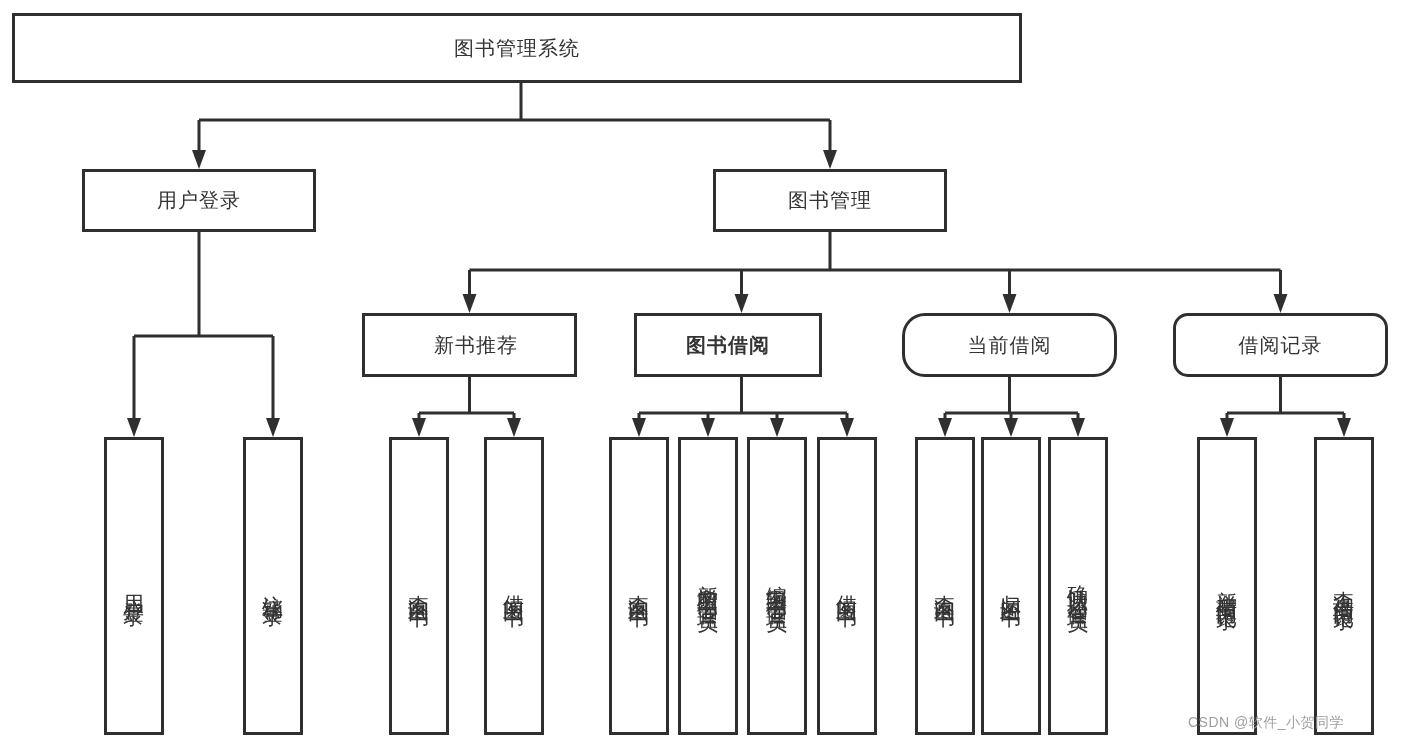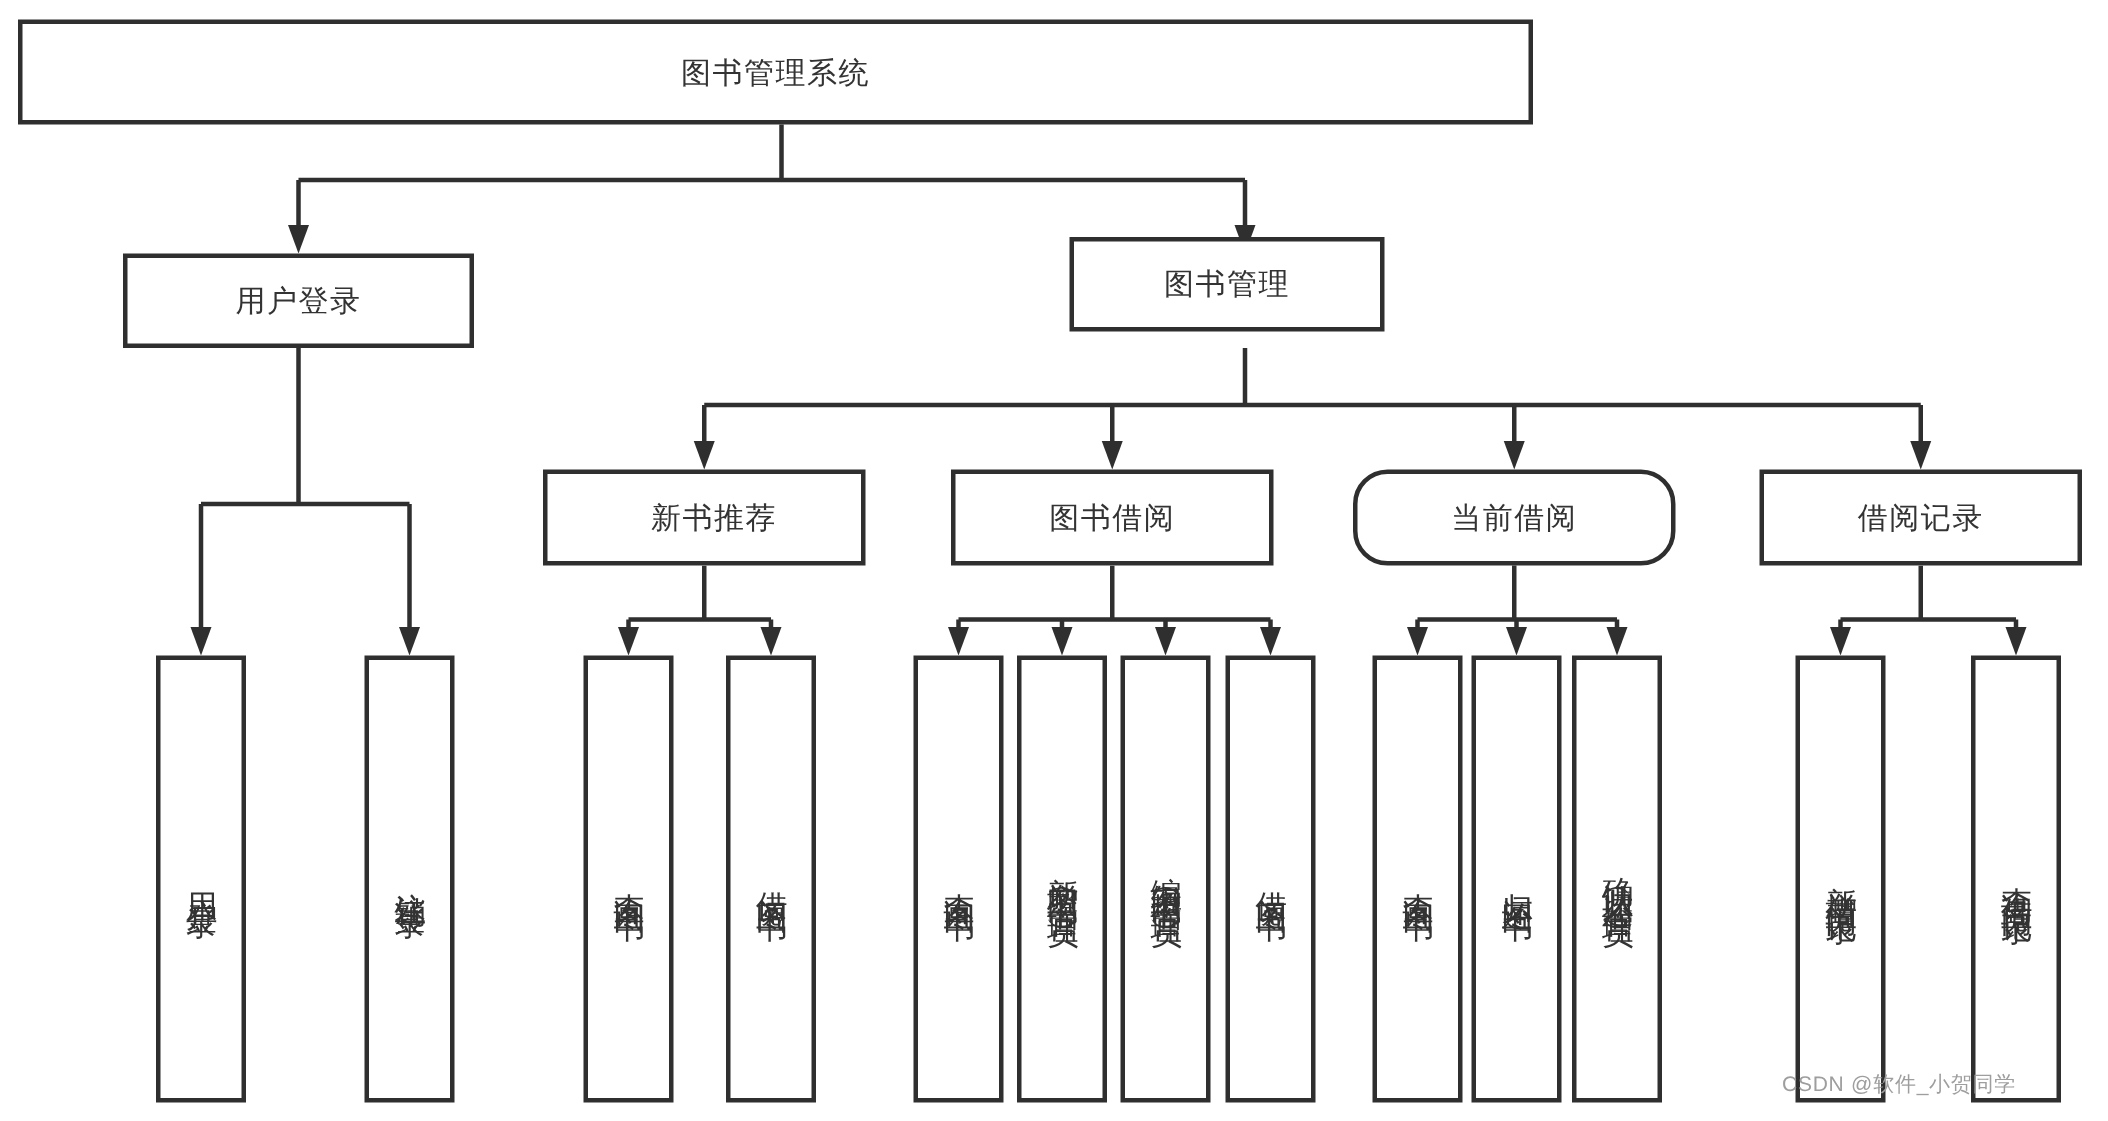--- a/index.html
+++ b/index.html
@@ -121,26 +121,26 @@
     <g>
       <path class="conn" d="M1280.5,377 V413 M1227,413 H1344 M1227,413 V418 M1344,413 V418"></path>
       <polygon class="arrowhead" points="1220,418 1234,418 1227,437"></polygon>
       <polygon class="arrowhead" points="1337,418 1351,418 1344,437"></polygon>
     </g>
   </svg>
 
   <div class="node hbox" style="left:12px; top:13px; width:1010px; height:70px;">图书管理系统</div>
 
   <div class="node hbox" style="left:82px; top:169px; width:234px; height:63px;">用户登录</div>
-  <div class="node hbox" style="left:713px; top:158px; width:210px; height:63px;">图书管理</div>
+  <div class="node hbox" style="left:713px; top:169px; width:234px; height:63px;">图书管理</div>
 
   <div class="node hbox" style="left:362px; top:313px; width:215px; height:64px;padding-left:13px;">新书推荐</div>
-  <div class="node hbox" style="left:634px; top:313px; width:215px; height:64px;">图书借阅</div>
+  <div class="node hbox" style="left:634px; top:313px; width:188px; height:64px;font-weight:bold;">图书借阅</div>
   <div class="node hbox" style="left:902px; top:313px; width:215px; height:64px;border-radius:23px;">当前借阅</div>
-  <div class="node hbox" style="left:1173px; top:313px; width:215px; height:64px;">借阅记录</div>
+  <div class="node hbox" style="left:1173px; top:313px; width:215px; height:64px;border-radius:15px;">借阅记录</div>
 
   <div class="node vbox" style="left:104px;">用户登录</div>
   <div class="node vbox" style="left:243px;">注销登录</div>
 
   <div class="node vbox" style="left:389px;">查询图书</div>
   <div class="node vbox" style="left:484px;">借阅图书</div>
 
   <div class="node vbox" style="left:609px;">查询图书</div>
   <div class="node vbox" style="left:678px;">新增图书（管理员）</div>
   <div class="node vbox" style="left:747px;">编辑图书（管理员）</div>

